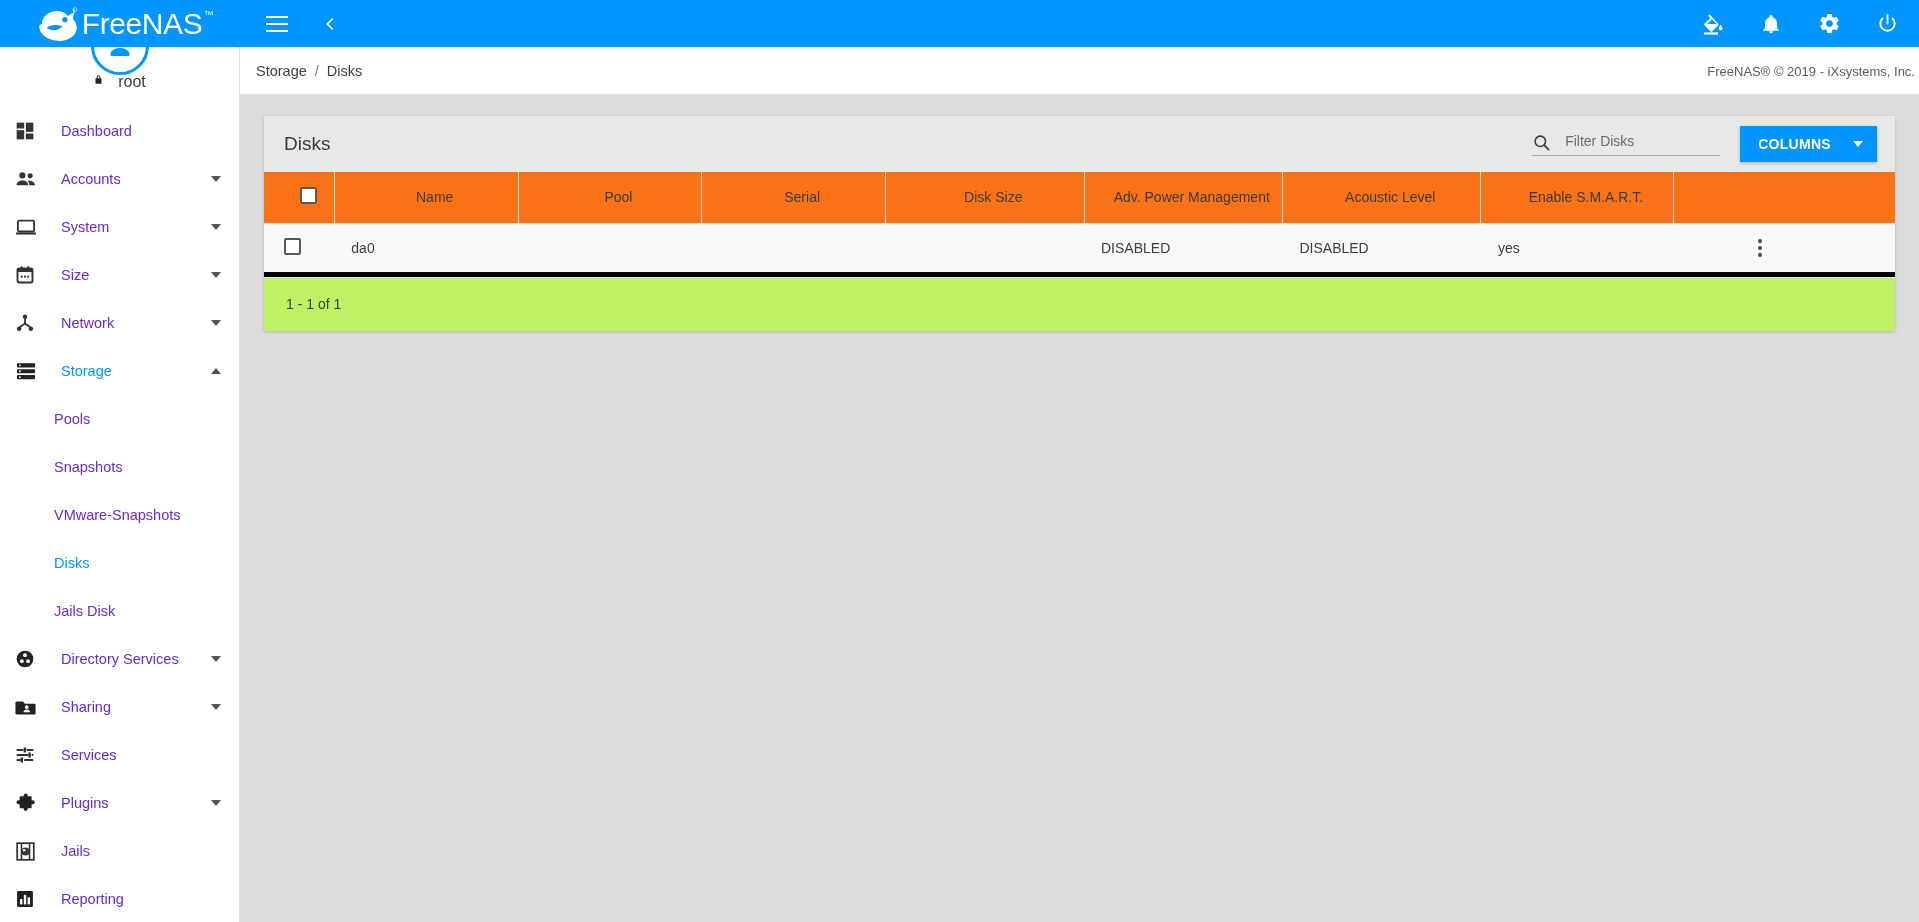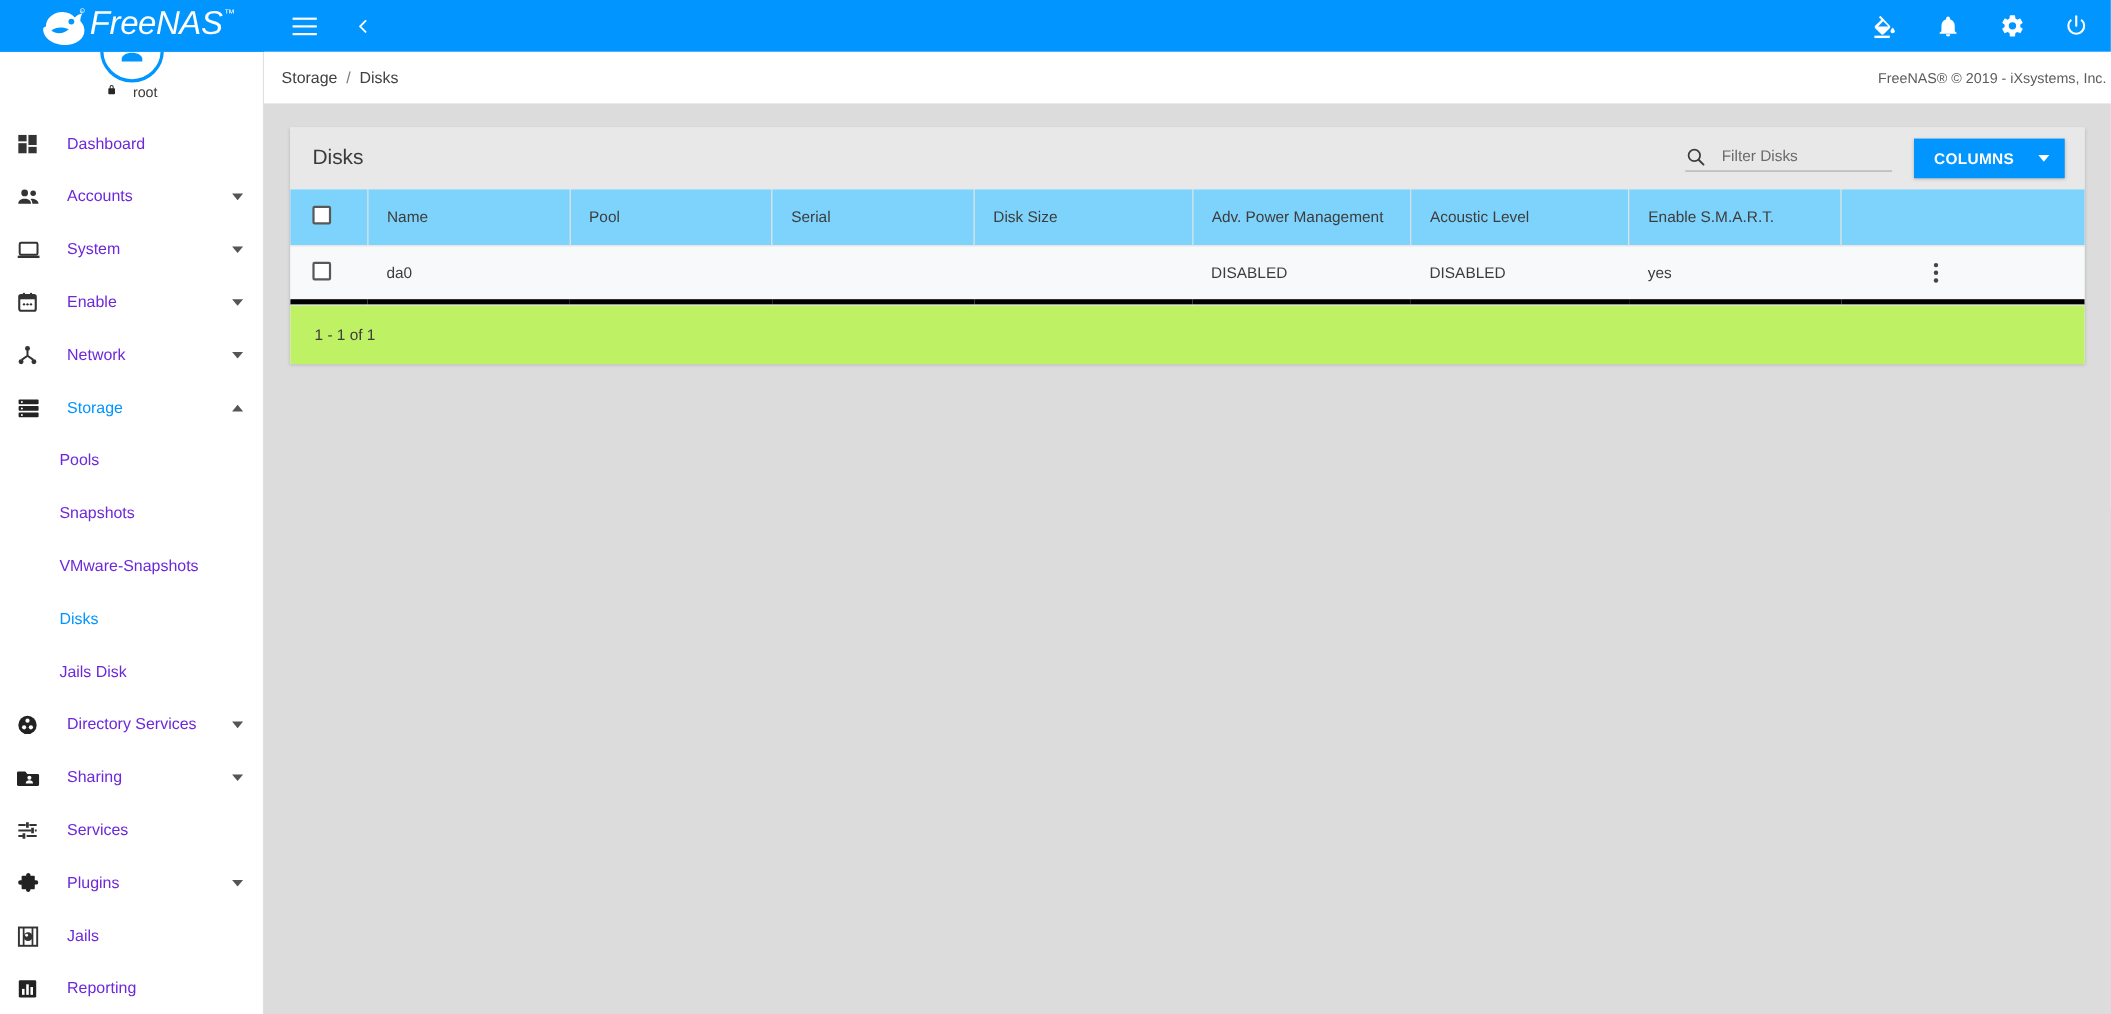--- a/index.html
+++ b/index.html
@@ -19,21 +19,21 @@
     width: 1919px; height: 47px;
     background: #0095ff;
     z-index: 40;
   }
   .brand {
     position: absolute; left: 0; top: 0;
     width: 240px; height: 47px;
     display: flex; align-items: center; justify-content: center;
     background: #0095ff;
   }
-  .brand-logo { display: flex; gap: 4px; font-style: italic; }
+  .brand-logo { display: flex; align-items: center; gap: 4px; }
   .brand-mark { width: 40px; height: 34px; display: block; }
   .brand-text {
     color: #ffffff; font-size: 30px; font-weight: 300;
     letter-spacing: -0.4px; line-height: 1;
     position: relative;
   }
   .brand-tm {
     position: absolute; top: 1px; right: -11px;
     font-size: 10px; font-weight: 400;
   }
@@ -79,22 +79,22 @@
   }
   .avatar-circle {
     position: absolute; top: -30px; left: 50%;
     transform: translateX(-50%);
     width: 58px; height: 58px; border-radius: 50%;
     border: 3px solid #0095ff;
     display: flex; align-items: center; justify-content: center;
     color: #0095ff; font-size: 30px; font-weight: 300;
   }
   .user-name {
-    font-size: 13px; color: #3b3b3b;
-    display: flex; align-items: flex-end; gap: 14px;
+    font-size: 16px; color: #3b3b3b;
+    display: flex; align-items: flex-start; gap: 14px;
   }
   .lock-glyph { font-size: 13px; color: #262626; }
 
   .nav { padding-top: 10px; }
   .nav-item {
     height: 48px; display: flex; align-items: center;
     padding-left: 15px; cursor: pointer;
     position: relative; color: #4a4a4a;
   }
   .nav-icon {
@@ -194,26 +194,26 @@
   }
   .btn-caret {
     width: 0; height: 0;
     border-left: 5px solid transparent;
     border-right: 5px solid transparent;
     border-top: 6px solid #fff;
   }
 
   table.disks { width: 100%; border-collapse: collapse; table-layout: fixed; }
   table.disks th {
-    height: 51px; text-align: left; font-weight: 400;
+    height: 51px; text-align: center; font-weight: 400;
     font-size: 14px; color: #3d3d3d;
     border-bottom: 1px solid #e2e2e2;
     border-right: 1px solid #e2e2e2;
     padding: 0 0 0 17px;
-    background: #7dd3fc;
+    background: #f97316;
   }
   table.disks th.last-col { border-right: none; }
   table.disks td {
     height: 51px; font-size: 14px; color: #3d3d3d;
     padding: 0 0 0 17px;
     background: #f8f9fb;
     border-bottom: 5px solid #000000;
   }
   .col-check { width: 62px; padding-left: 20px !important; }
   .col-name { width: 162px; }
@@ -369,21 +369,21 @@
           <svg width="20" height="20" viewBox="0 0 24 24">
               <rect x="3" y="4" width="18" height="17" rx="2" fill="none" stroke="#333" stroke-width="2.3"></rect>
               <rect x="3" y="4" width="18" height="4.5" fill="#333"></rect>
               <rect x="7" y="1.5" width="2.2" height="4" fill="#333"></rect>
               <rect x="14.8" y="1.5" width="2.2" height="4" fill="#333"></rect>
               <circle cx="8.2" cy="14" r="1.3" fill="#333"></circle>
               <circle cx="12" cy="14" r="1.3" fill="#333"></circle>
               <circle cx="15.8" cy="14" r="1.3" fill="#333"></circle>
             </svg>
         </span>
-        <span class="nav-label">Enable</span>
+        <span class="nav-label">Size</span>
         <span class="nav-caret"></span>
       </div>
 
       <div class="nav-item">
         <span class="nav-icon">
           <svg width="20" height="20" viewBox="0 0 24 24">
               <circle cx="12" cy="4.5" r="2.7" fill="#333"></circle>
               <circle cx="5" cy="19" r="2.7" fill="#333"></circle>
               <circle cx="19" cy="19" r="2.7" fill="#333"></circle>
               <path d="M12 6.5v6M12 12.5L5.6 17M12 12.5L18.4 17" stroke="#333" stroke-width="2.2" fill="none"></path>

